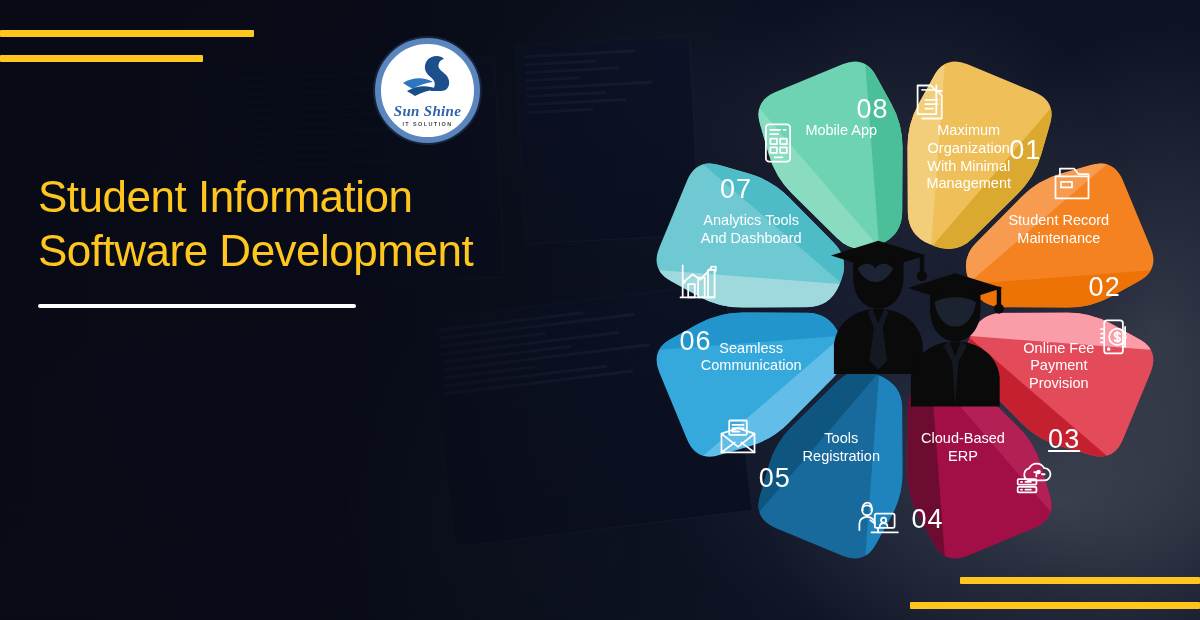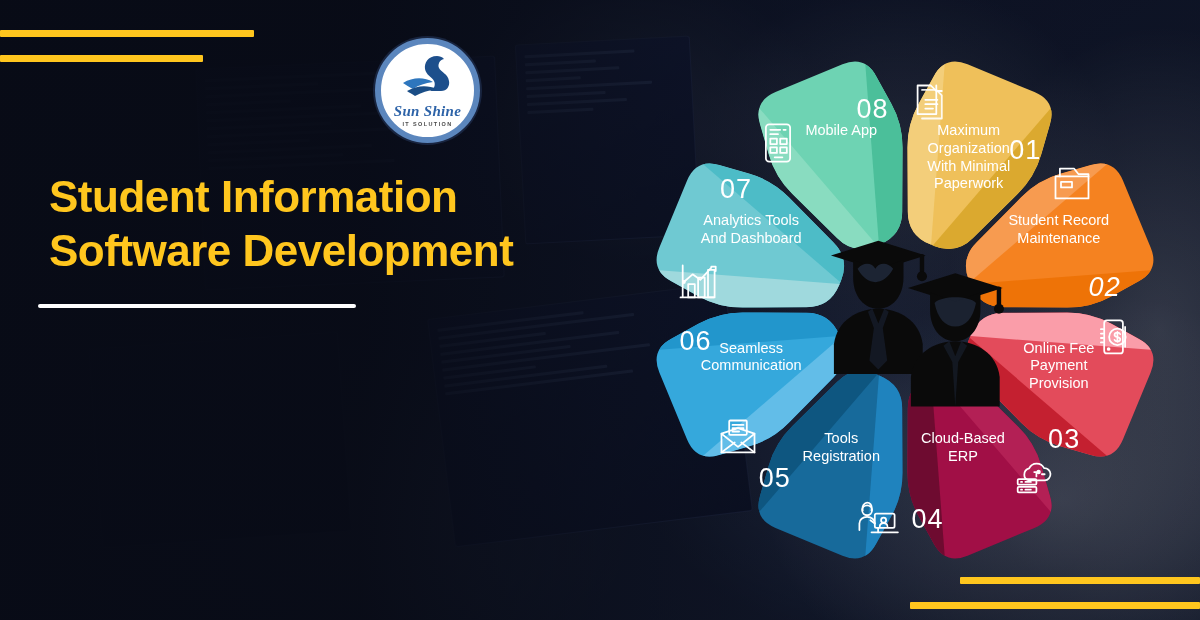--- a/index.html
+++ b/index.html
@@ -64,23 +64,22 @@
     font-family:"Liberation Serif", serif; font-style:italic; font-weight:bold;
     font-size:15px; color:#2d63a8; letter-spacing:.3px; line-height:1; margin-top:1px;
   }
   .logo .lsub {
     font-size:5.5px; color:#4a4a4a; letter-spacing:1.4px; margin-top:2px; font-weight:bold;
   }
 
   
   .left { position:absolute; left:38px; top:170px; width:600px; }
   .title {
-    font-size:44px; font-weight:bold; color:#FFC61E; line-height:1.22;
+    font-size:44px; font-weight:normal; color:#FFC61E; line-height:1.22;
     letter-spacing:-.5px;
-    margin-left:11px;
   }
   .subtitle {
     margin-top:22px; font-size:23px; font-weight:bold; color:#ffffff; letter-spacing:-.2px;
   }
   .divider { margin-top:27px; width:318px; height:4px; background:#ffffff; border-radius:2px; }
   .bullets { margin-top:30px; }
   .bullet { display:flex; align-items:center; margin-bottom:27px; }
   .dot { width:12px; height:12px; border-radius:50%; background:#FFC61E; flex:0 0 12px; }
   .btext { margin-left:20px; font-size:22px; color:#ffffff; font-weight:bold; letter-spacing:-.2px; }
 
@@ -259,44 +258,44 @@
       <path d="M69 49 L69 61 C69 74 77 82 86 82 C95 82 103 74 103 61 L103 49 L86 55 Z"></path>
       <path d="M72 56 C77 51 95 51 100 56 C98 66 93 72 86 72 C79 72 74 66 72 56 Z" fill="#2b3a55" opacity=".5"></path>
       <path d="M86 82 C72 82 58 90 56 106 L56 126 L116 126 L116 106 C114 90 100 82 86 82 Z"></path>
       <path d="M82 82 L86 92 L90 82 L94 85 L88 96 L86 126 L84 96 L78 85 Z" fill="#1b2538" opacity=".5"></path>
     </g>
   </svg>
   <div id="labels">
       <div class="seg-label" style="left: 268.717px; top: 92.1741px; width: 160px;">Maximum
 Organization
 With Minimal
-Paperwork</div>
+Management</div>
       <div class="seg-num" style="left: 389.256px; top: 96.8758px;">01</div>
       <div style="position: absolute; width: 44px; height: 44px; left: 290.928px; top: 50.0772px;">
         <svg viewBox="0 0 40 40" width="44" height="44" fill="none" stroke="#fff" stroke-width="1.6" stroke-linecap="round" stroke-linejoin="round">
           <path d="M6 5h12l5 5v21H6z"></path>
           <path d="M10 9h13l5 5v21H10" opacity=".9"></path>
           <path d="M23 5v5h5"></path>
           <path d="M13 18h11M13 22h11M13 26h7"></path>
         </svg>
       </div>
       <div class="seg-label" style="left: 358.826px; top: 182.283px; width: 160px;">Student Record
 Maintenance</div>
-      <div class="seg-num" style="left: 468.622px; top: 233.516px; font-style: italic;">02</div>
+      <div class="seg-num" style="left: 468.622px; top: 233.516px;">02</div>
       <div style="position: absolute; width: 44px; height: 44px; left: 429.771px; top: 130.724px;">
         <svg viewBox="0 0 40 40" width="44" height="44" fill="none" stroke="#fff" stroke-width="1.6" stroke-linecap="round" stroke-linejoin="round">
           <path d="M5 14h30v20H5z"></path>
           <path d="M9 14V7h13l4 5h9v2"></path>
           <rect x="10" y="19" width="10" height="5"></rect>
         </svg>
       </div>
       <div class="seg-label" style="left: 358.826px; top: 309.717px; width: 160px;">Online Fee
 Payment
 Provision</div>
-      <div class="seg-num" style="left: 428.124px; top: 386.256px;">03</div>
+      <div class="seg-num" style="left: 428.124px; top: 386.256px; text-decoration: underline;">03</div>
       <div style="position: absolute; width: 44px; height: 44px; left: 470.923px; top: 285.928px;">
         <svg viewBox="0 0 40 40" width="44" height="44" fill="none" stroke="#fff" stroke-width="1.6" stroke-linecap="round" stroke-linejoin="round">
           <rect x="12" y="4" width="17" height="30" rx="2.5"></rect>
           <circle cx="24" cy="19" r="7.5"></circle>
           <path d="M24 14.5v9M26.5 16.5a2.6 2.6 0 00-2.5-1.3c-1.5 0-2.6.8-2.6 2 0 2.6 5.2 1.3 5.2 3.9 0 1.2-1.1 2-2.6 2a2.7 2.7 0 01-2.6-1.4"></path>
           <path d="M9 12h2M9 16h2M9 20h2M9 24h2M31 10v18"></path>
           <circle cx="16" cy="30" r=".9" fill="#fff"></circle>
         </svg>
       </div>
       <div class="seg-label" style="left: 263px; top: 399.826px; width: 160px;">Cloud-Based

